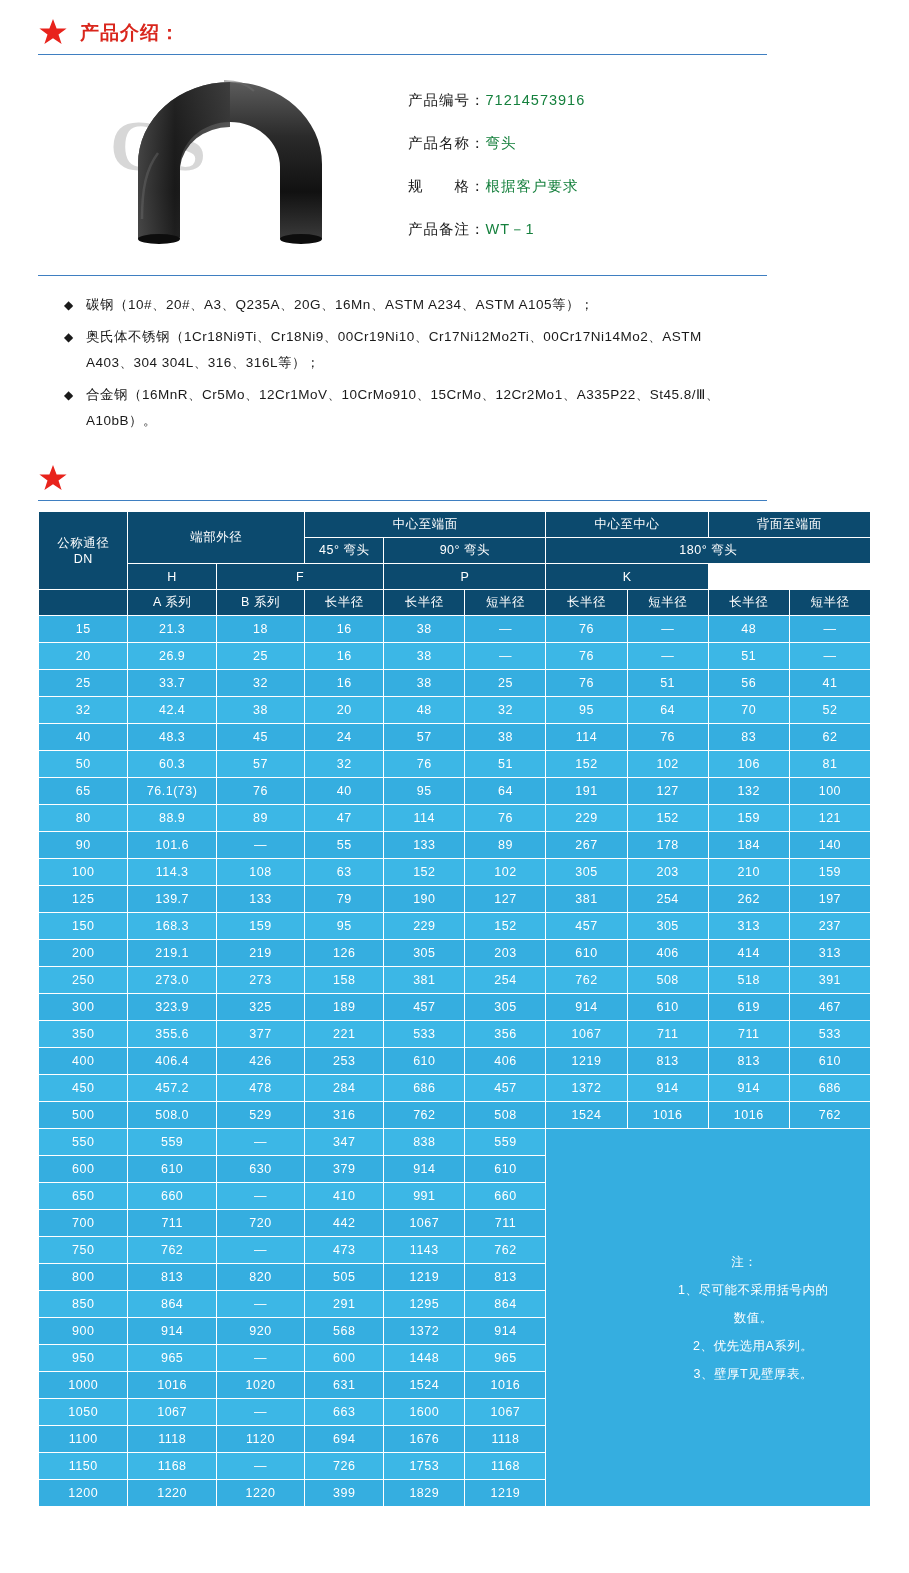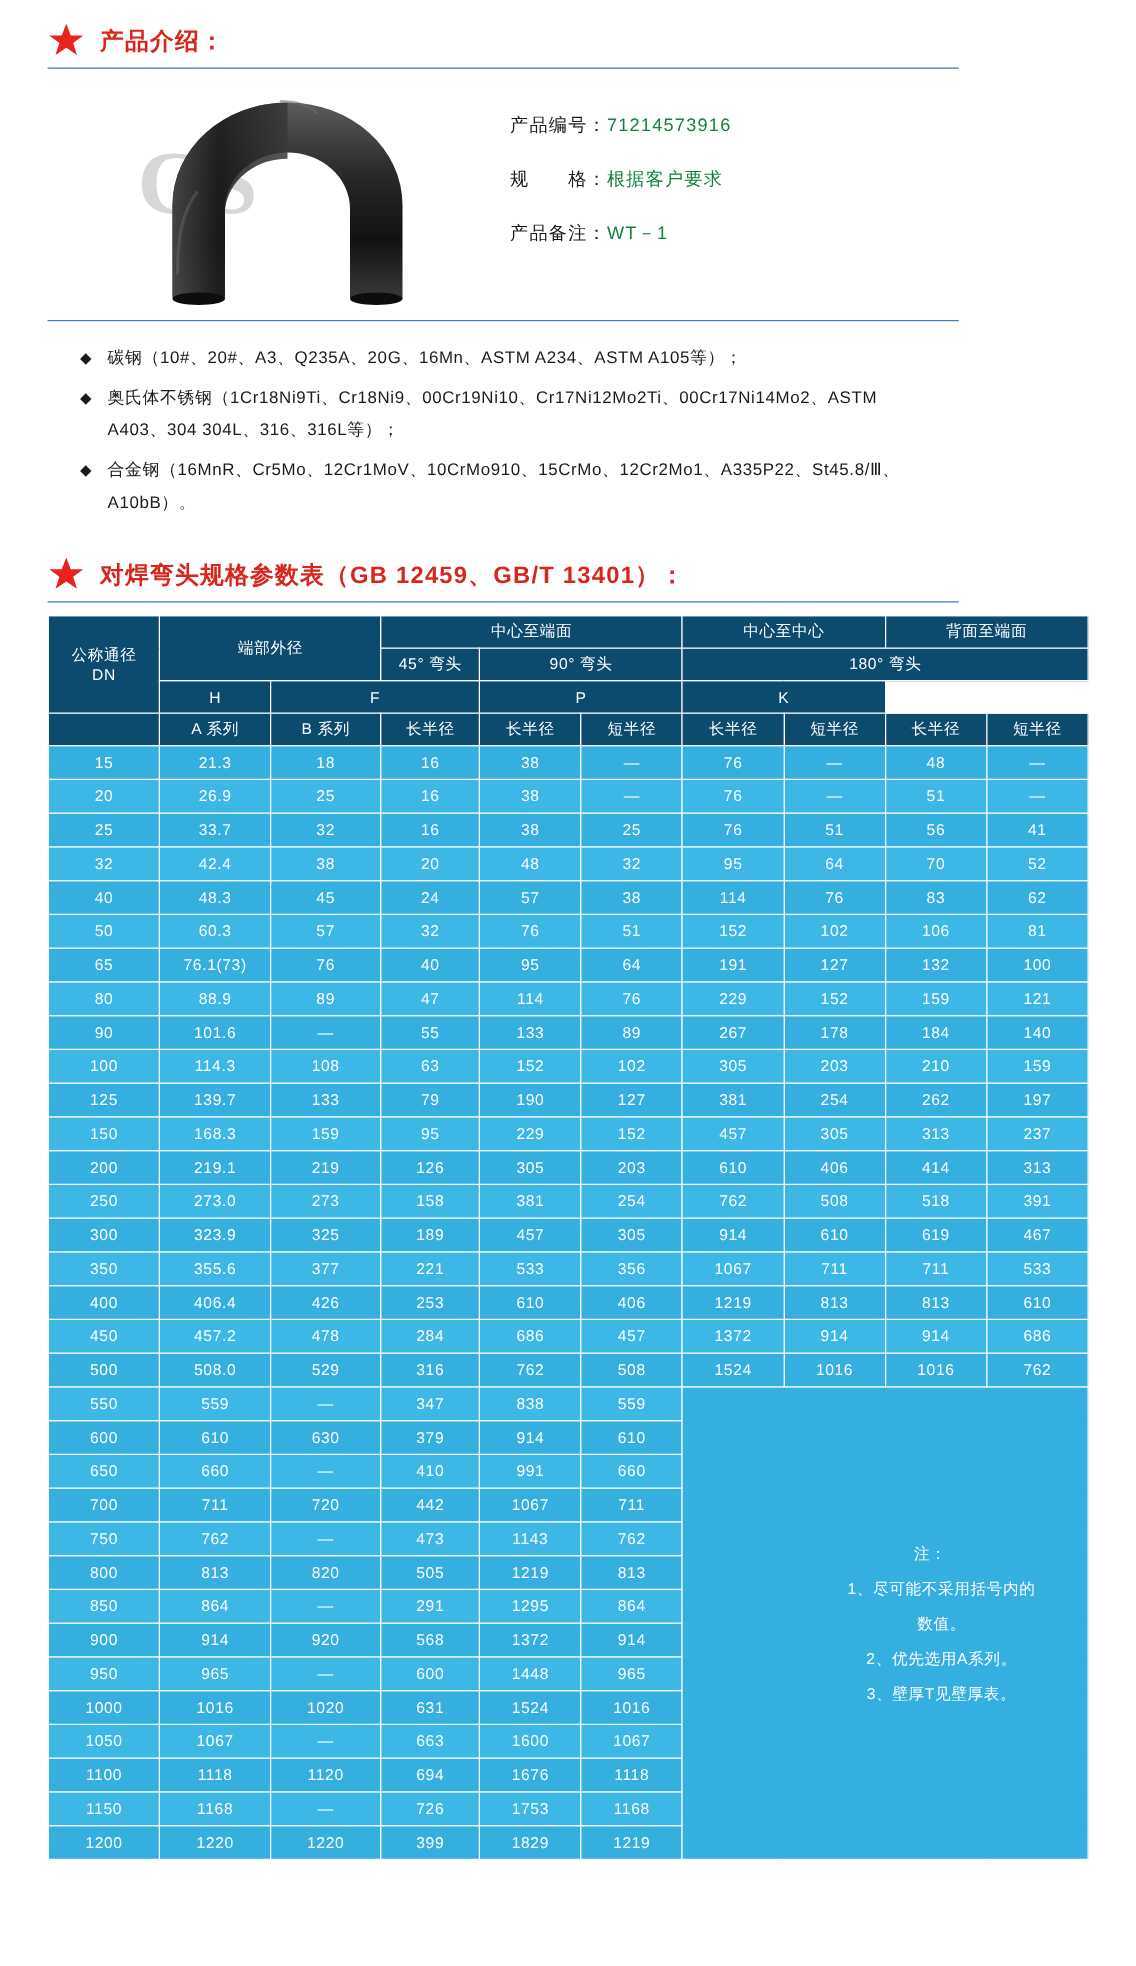--- a/index.html
+++ b/index.html
@@ -203,20 +203,24 @@
         <path d="M104,150 C104,120 108,100 120,84" stroke="#777" stroke-width="2.5" fill="none" opacity="0.35"></path>
       </svg>
     </div>
 
     <div class="prod-info">
       <div class="info-row">
         <span class="info-label">产品编号：</span>
         <span class="info-value">71214573916</span>
       </div>
       <div class="info-row">
+        <span class="info-label">产品名称：</span>
+        <span class="info-value">弯头</span>
+      </div>
+      <div class="info-row">
         <span class="info-label">规　　格：</span>
         <span class="info-value">根据客户要求</span>
       </div>
       <div class="info-row">
         <span class="info-label">产品备注：</span>
         <span class="info-value">WT－1</span>
       </div>
     </div>
   </div>
 
@@ -236,21 +240,20 @@
       <span class="bullet-text">合金钢（16MnR、Cr5Mo、12Cr1MoV、10CrMo910、15CrMo、12Cr2Mo1、A335P22、St45.8/Ⅲ、A10bB）。</span>
     </div>
   </div>
 
   <div class="sec-head">
     <span class="star">
       <svg width="30" height="30" viewBox="0 0 30 30">
         <polygon points="15,1 18.6,10.4 28.6,10.4 20.5,16.4 23.6,26 15,20.2 6.4,26 9.5,16.4 1.4,10.4 11.4,10.4" fill="#e8231c"></polygon>
       </svg>
     </span>
-    <span class="sec-title big">对焊弯头规格参数表（GB 12459、GB/T 13401）：</span>
   </div>
   <div class="rule"></div>
 
   <table class="spec">
     <tbody id="spec-body">
       <tr>
         <td class="hcell" rowspan="3" style="width:86px;white-space:pre-line;">公称通径
 DN</td>
         <td class="hcell" colspan="2" rowspan="2" style="width:170px;">端部外径</td>
         <td class="hcell" colspan="3">中心至端面</td>

